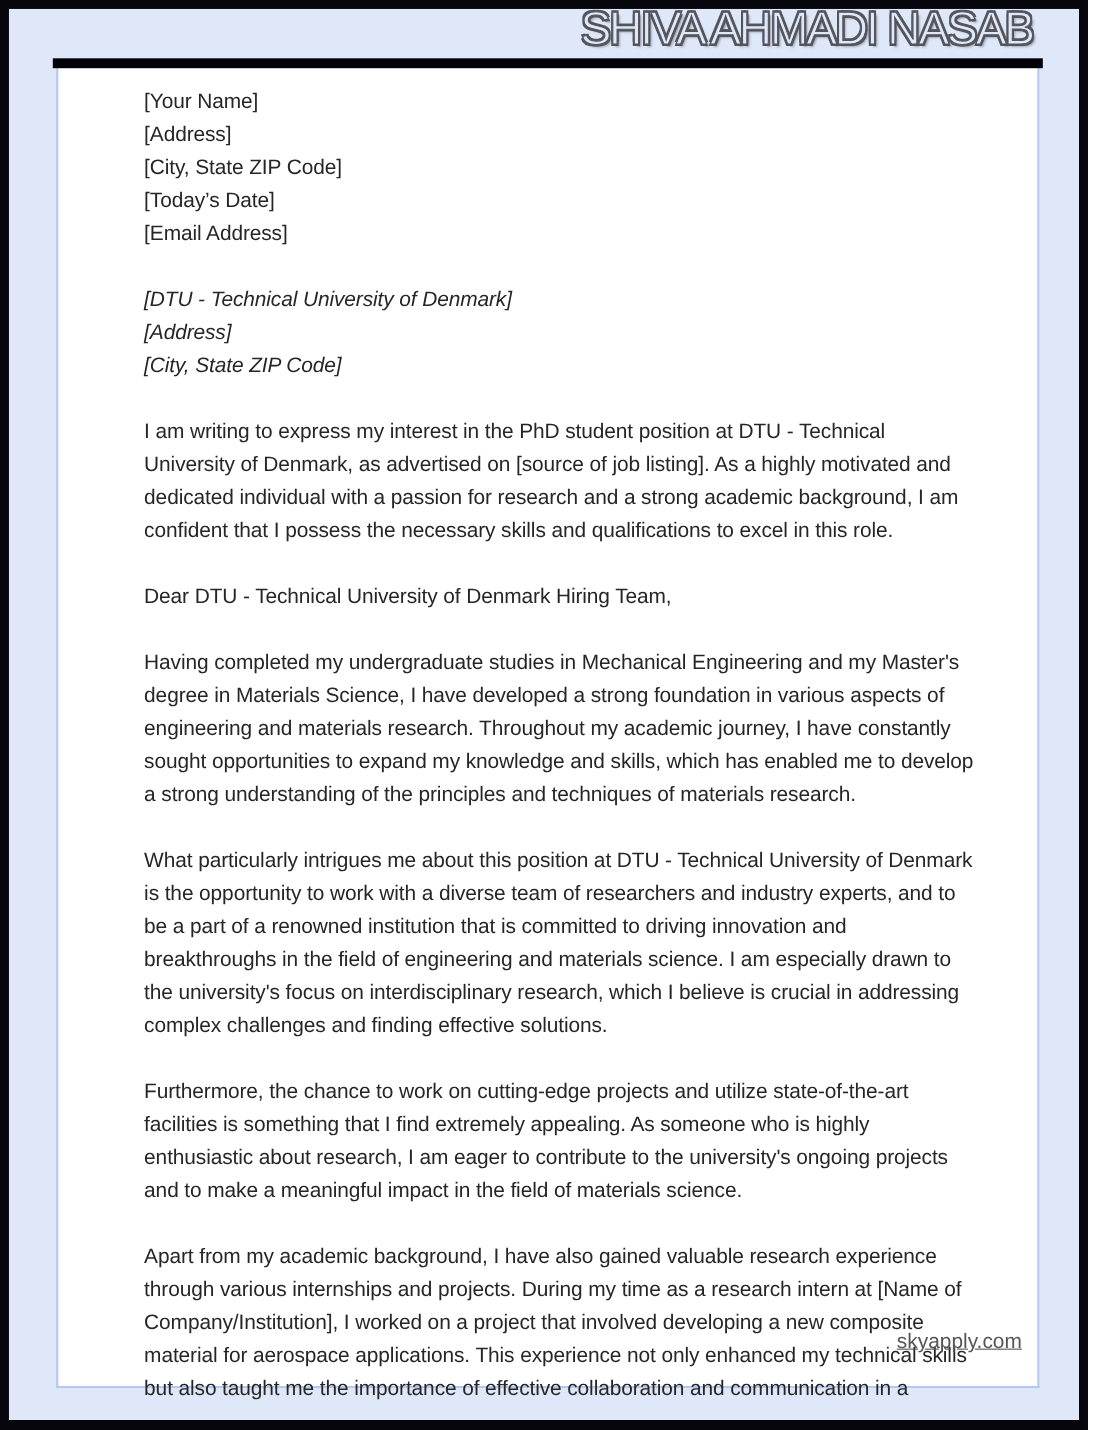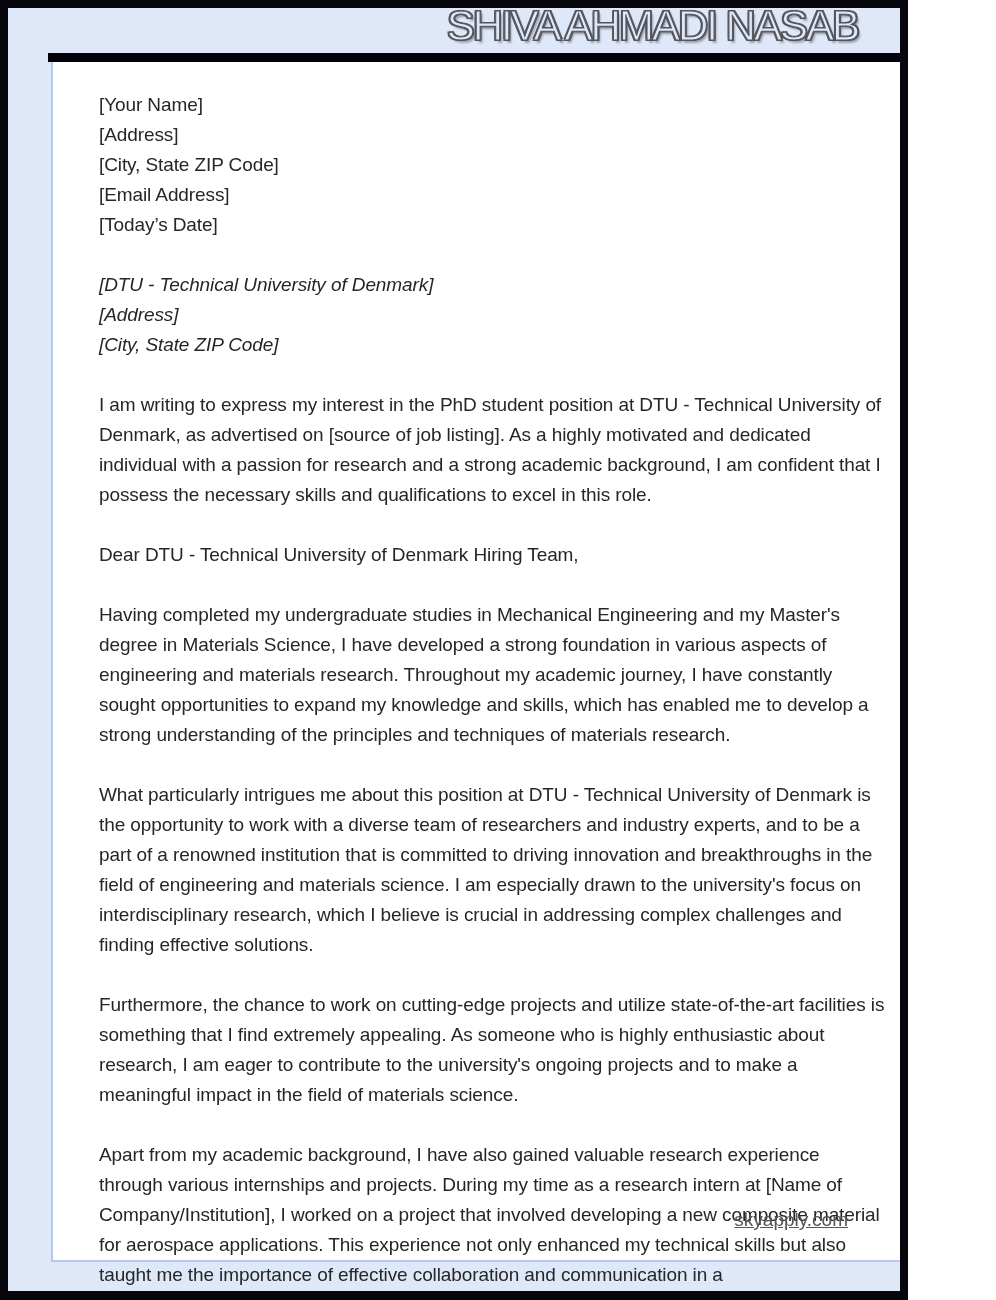--- a/index.html
+++ b/index.html
@@ -2,21 +2,21 @@
 <html style="--background: #dfe8f9; --page-fill: #ffffff; --page-border: #b7c8ec; --header-rule: #020208; --outer-border: #06060c; --body-text: #262626; --name-outline: #54545c; --watermark-text: #565658;"><head>
 <meta charset="utf-8">
 <style>
   html, body { margin: 0; padding: 0; }
   body {
     width: 996px; height: 1300px;
     font-family: "Liberation Sans", sans-serif;
   }
   .frame {
     position: relative;
-    width: 908px; height: 1300px;
+    width: 989px; height: 1300px;
     background: var(--outer-border, #06060c);
     overflow: hidden;
   }
   .margin-bg {
     position: absolute;
     left: 8px; right: 8px; top: 8px; bottom: 9px;
     background: var(--background, #dfe8f9);
   }
   .letterhead-name {
     position: absolute;
@@ -45,25 +45,26 @@
   .page {
     position: absolute;
     left: 51px; top: 62px;
     width: 894px; height: 1200px;
     box-sizing: border-box;
     background: var(--page-fill, #ffffff);
     border: 2px solid var(--page-border, #b7c8ec);
     border-top: none;
   }
   .content {
-    padding: 28px 55px 0 46px;
+    padding: 16px 55px 0 46px;
     font-size: 19px;
     line-height: 30px;
     letter-spacing: -0.1px;
     color: var(--body-text, #262626);
+    margin-left: 32px;
   }
   .addr-block { margin: 0; }
   .addr-block.recipient { margin-top: 30px; font-style: italic; }
   .content p { margin: 30px 0 0 0; }
   .watermark {
     position: absolute;
     top: 1211px; right: 60px;
     font-size: 19px;
     line-height: 18px;
     color: var(--watermark-text, #565658);
@@ -90,22 +91,22 @@
 
   <div class="header-rule"></div>
 
   <div class="page">
     <div class="content">
 
       <div class="addr-block sender">
         <div>[Your Name]</div>
         <div>[Address]</div>
         <div>[City, State ZIP Code]</div>
+        <div>[Today’s Date]</div>
         <div>[Email Address]</div>
-        <div>[Today’s Date]</div>
       </div>
 
       <div class="addr-block recipient">
         <div>[DTU - Technical University of Denmark]</div>
         <div>[Address]</div>
         <div>[City, State ZIP Code]</div>
       </div>
 
       <p>I am writing to express my interest in the PhD student position at DTU - Technical University of Denmark, as advertised on [source of job listing]. As a highly motivated and dedicated individual with a passion for research and a strong academic background, I am confident that I possess the necessary skills and qualifications to excel in this role.</p>
 

